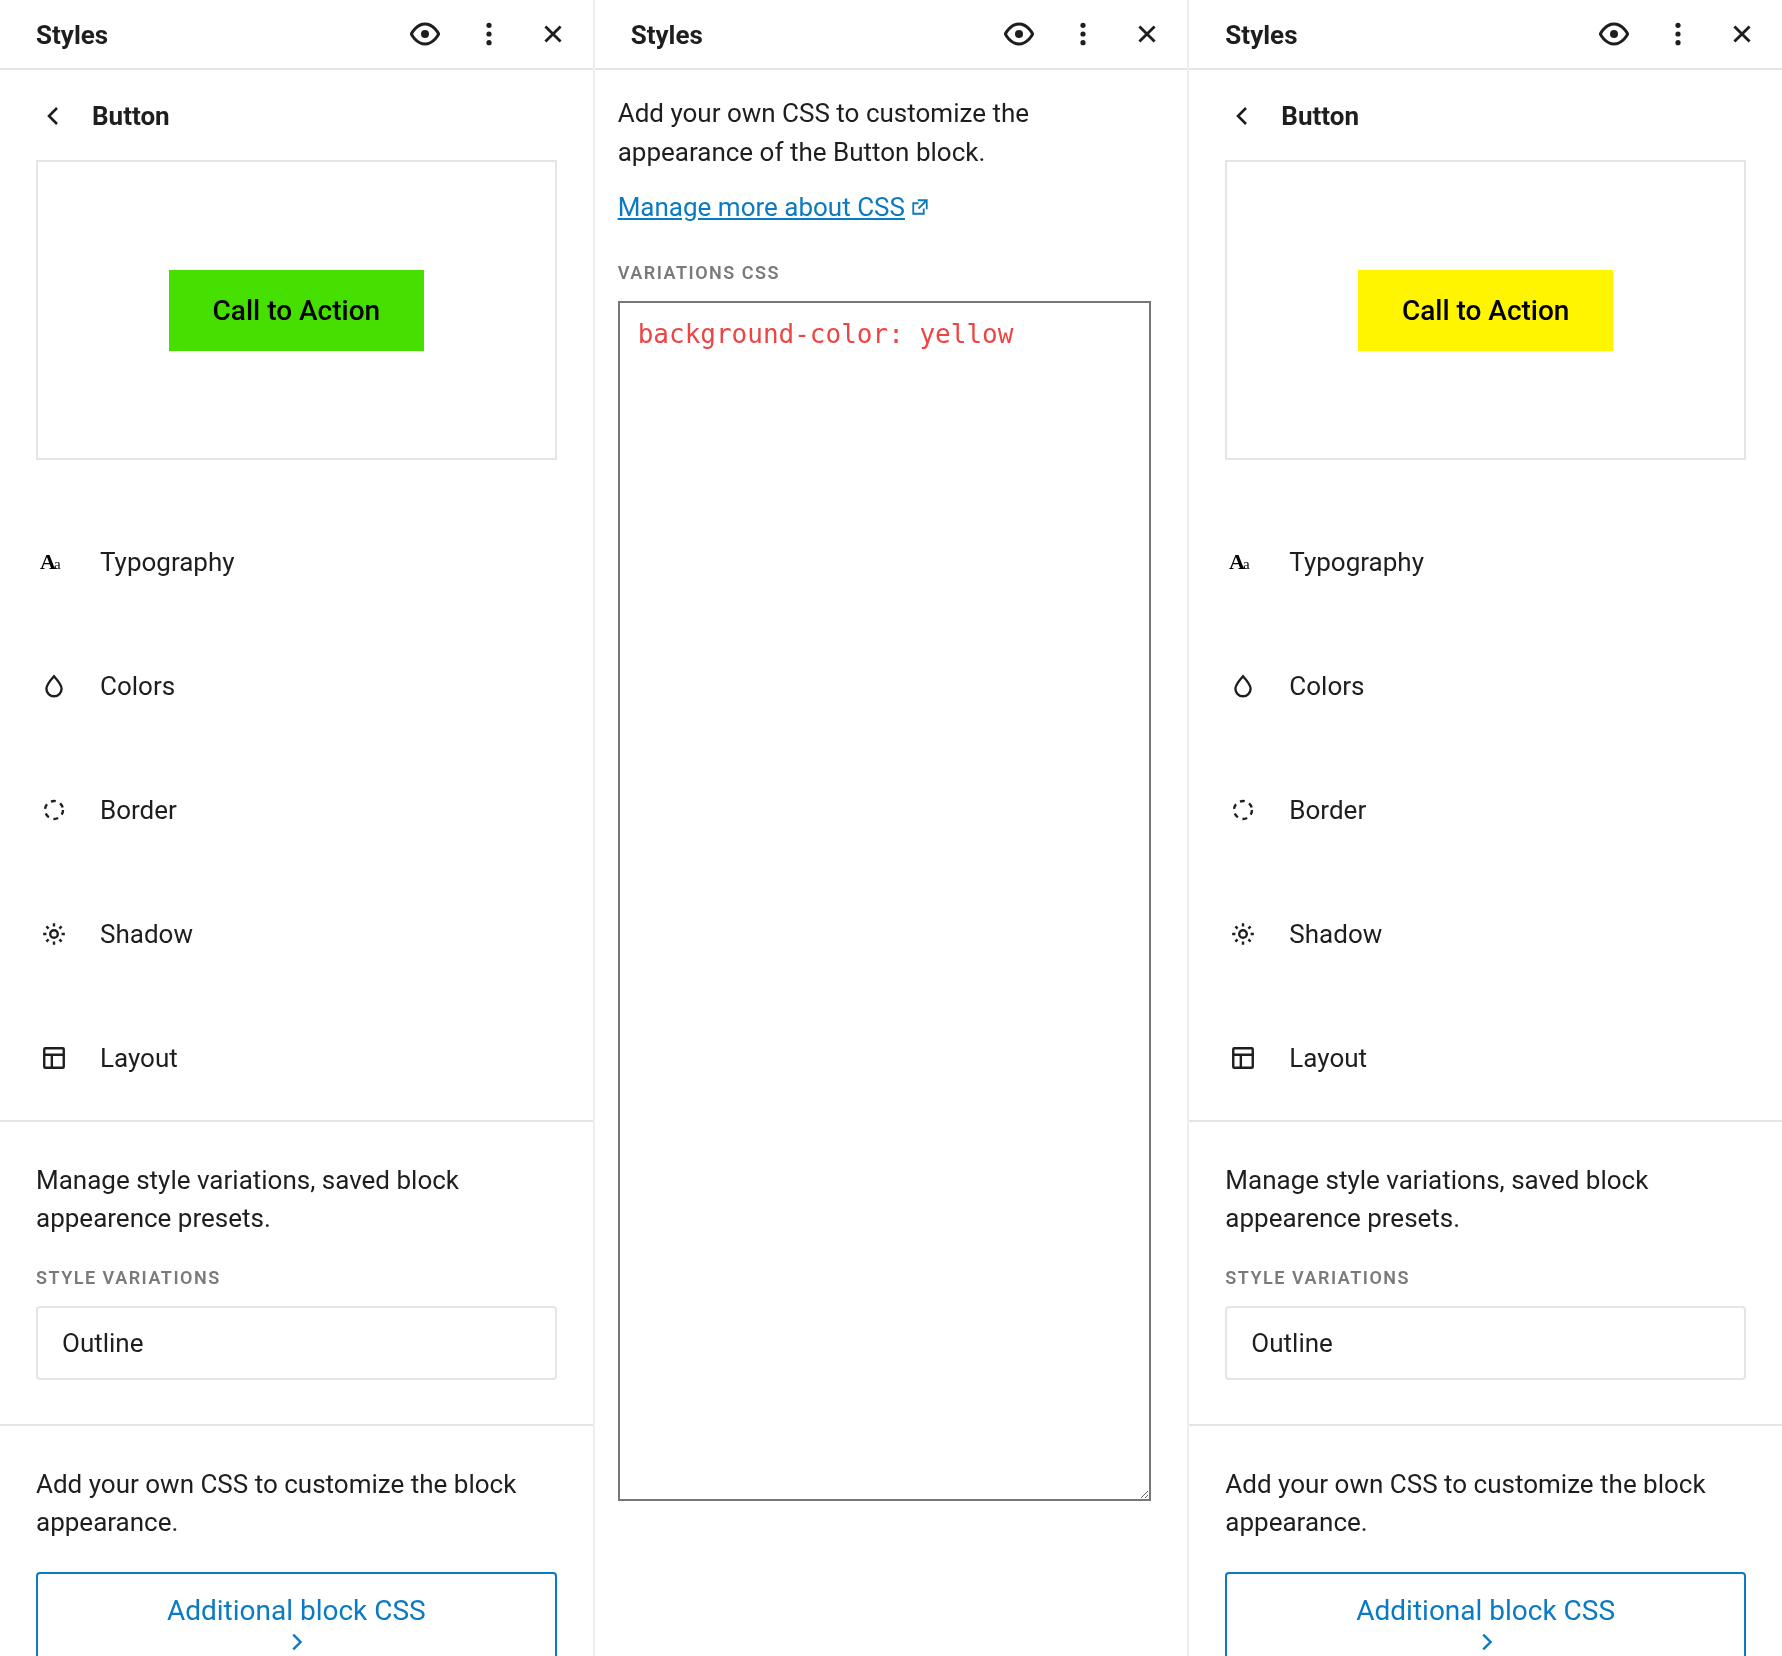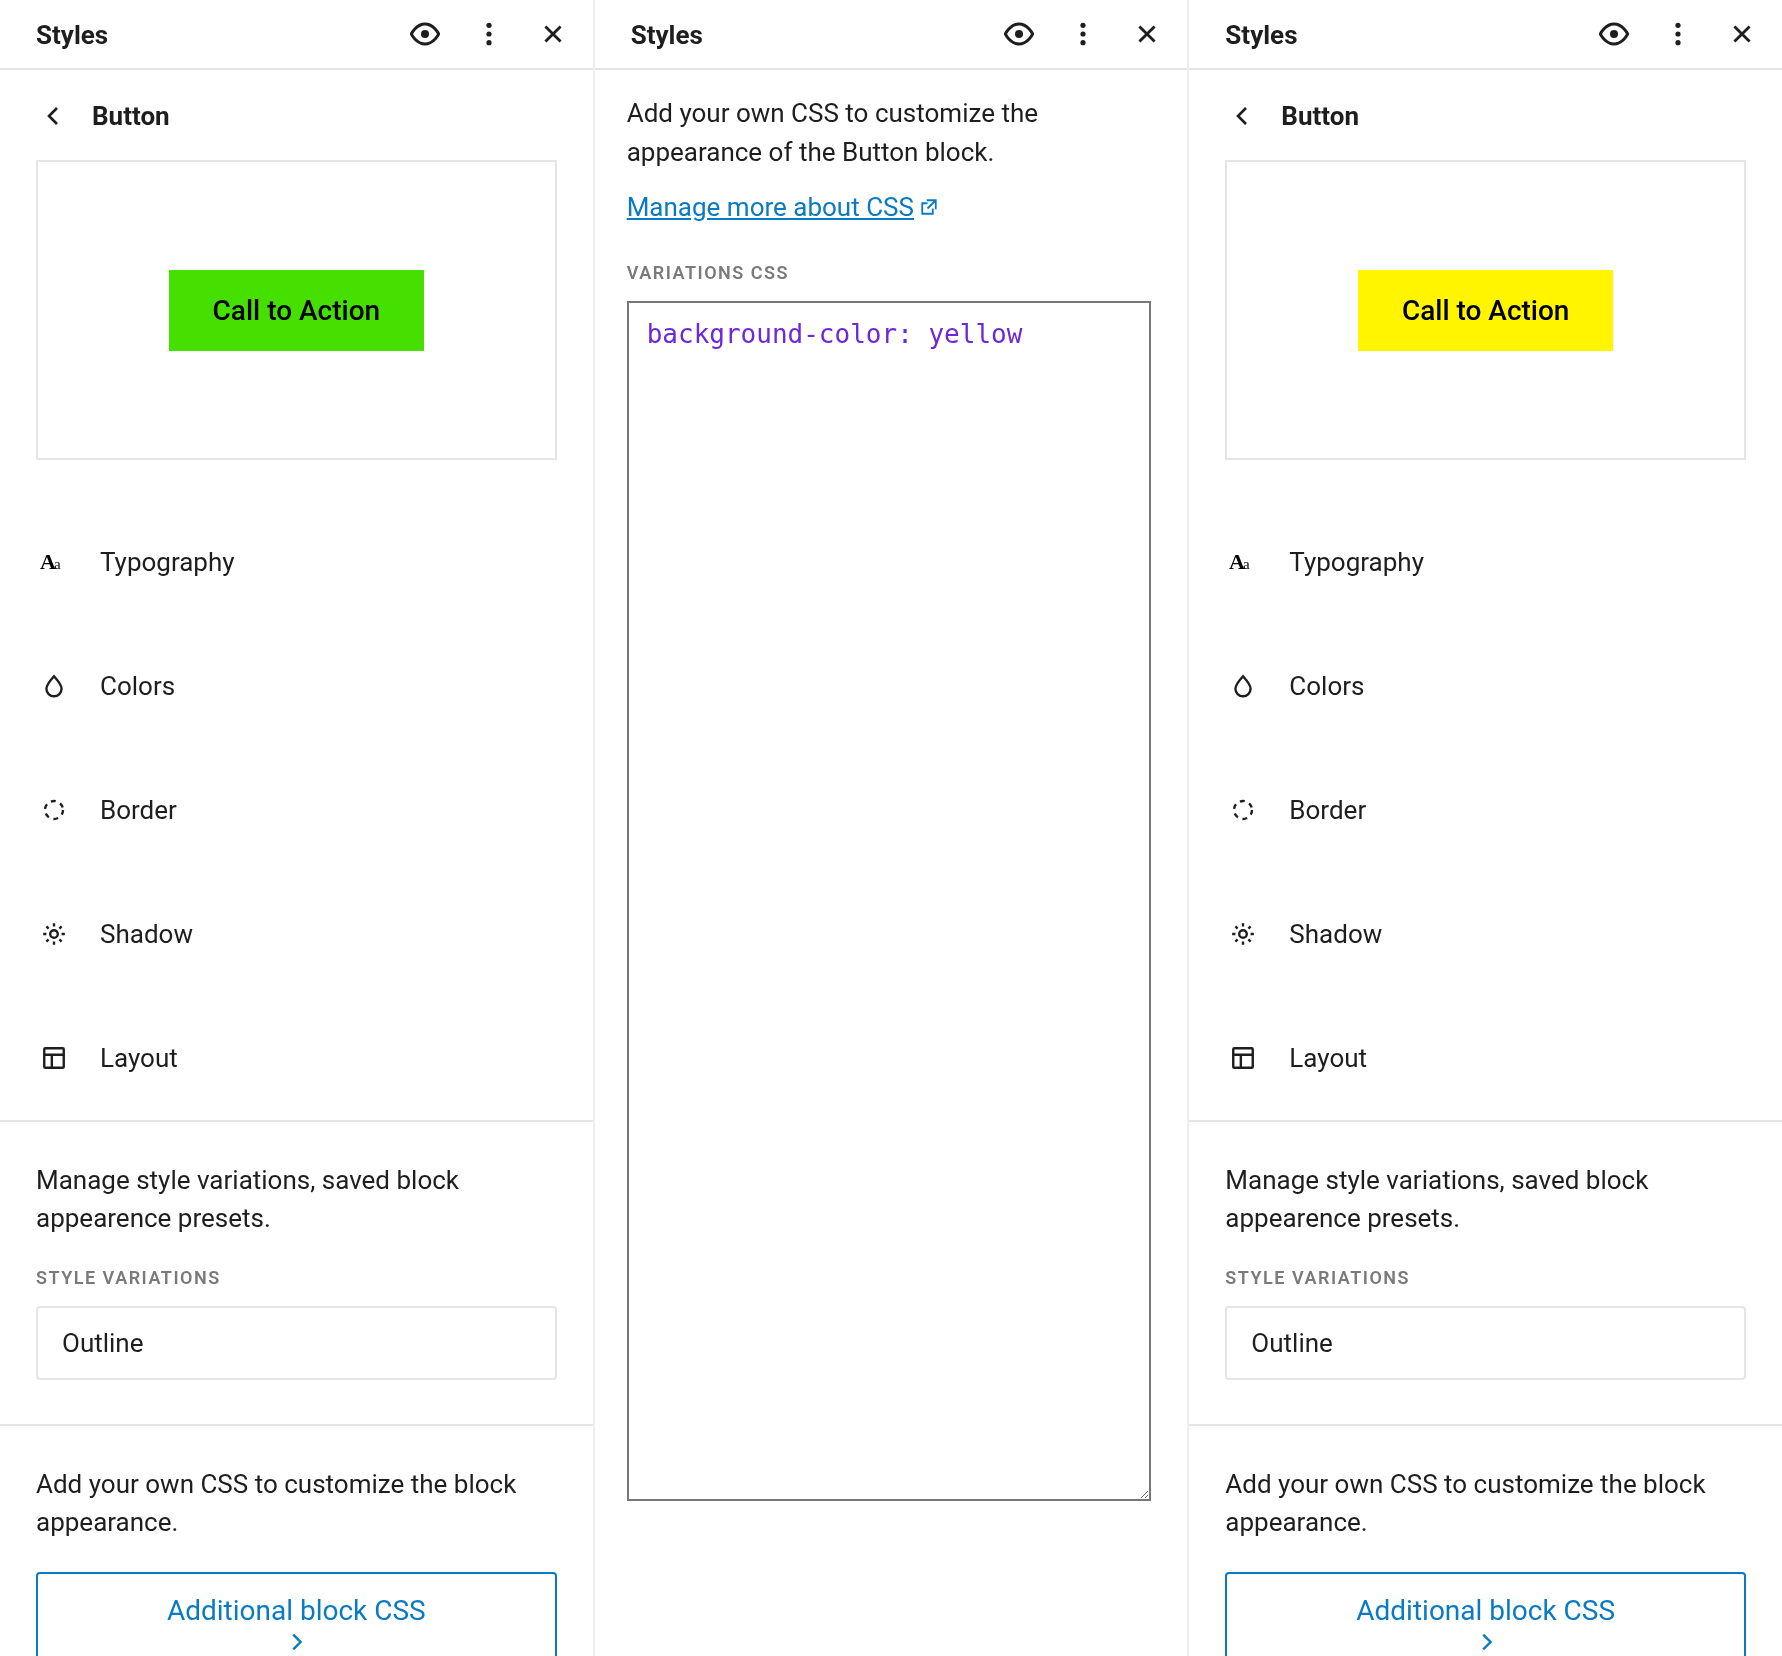--- a/index.html
+++ b/index.html
@@ -148,21 +148,21 @@
     display:flex;
     align-items:center;
     justify-content:space-between;
     cursor:pointer;
     border-radius:4px;
     flex-direction:column;
   }
   .css-link-btn .chev { color:#0a7ac2; }
 
   
-  .css-body { padding:24px 36px 36px 32px; }
+  .css-body { padding:24px 36px 36px 23px; }
   .css-desc {
     font-size:26px;
     line-height:1.5;
     margin:0 0 20px 0;
   }
   .learn-link {
     font-size:26px;
     color:#0a7ac2;
     text-decoration:underline;
     display:inline-flex;
@@ -178,21 +178,21 @@
     letter-spacing:1.5px;
     margin:0 0 18px 0;
   }
   .css-editor {
     width:100%;
     height:1200px;
     border:2px solid #777;
     font-family: ui-monospace, SFMono-Regular, Menlo, Consolas, monospace;
     font-size:26px;
     padding:16px 18px;
-    color:#6d28d9;
+    color:#ef4444;
     resize:both;
     outline:none;
   }
 
   .last-space { height:40px; }
 </style>
 </head>
 <body>
 
 <svg width="0" height="0" style="position:absolute">

